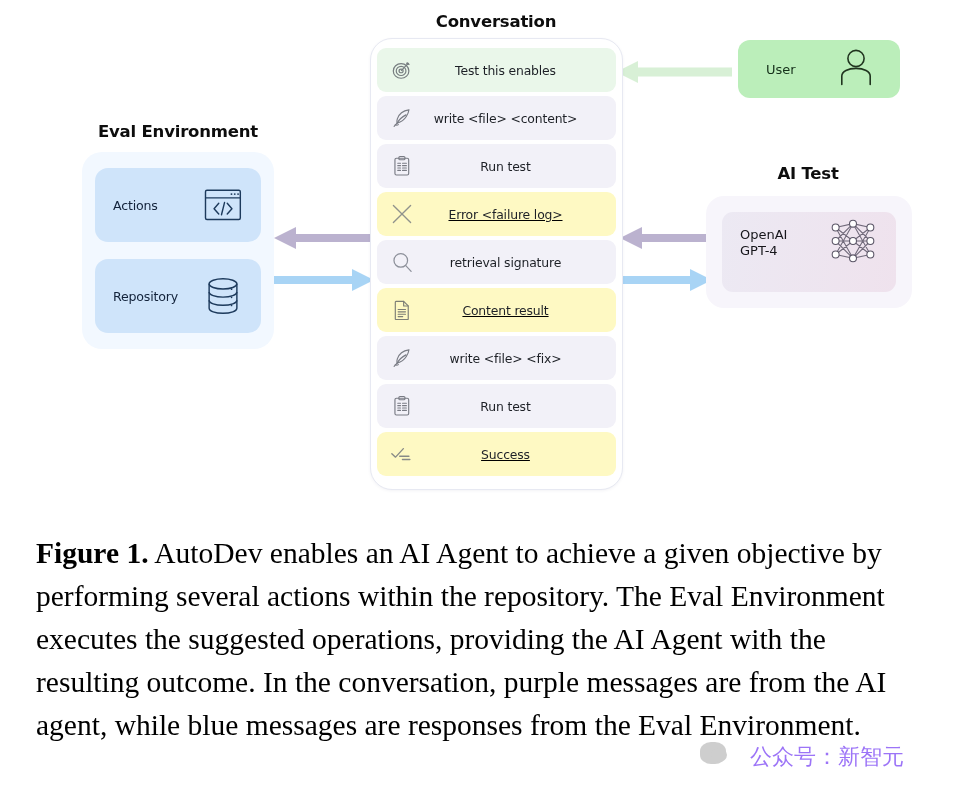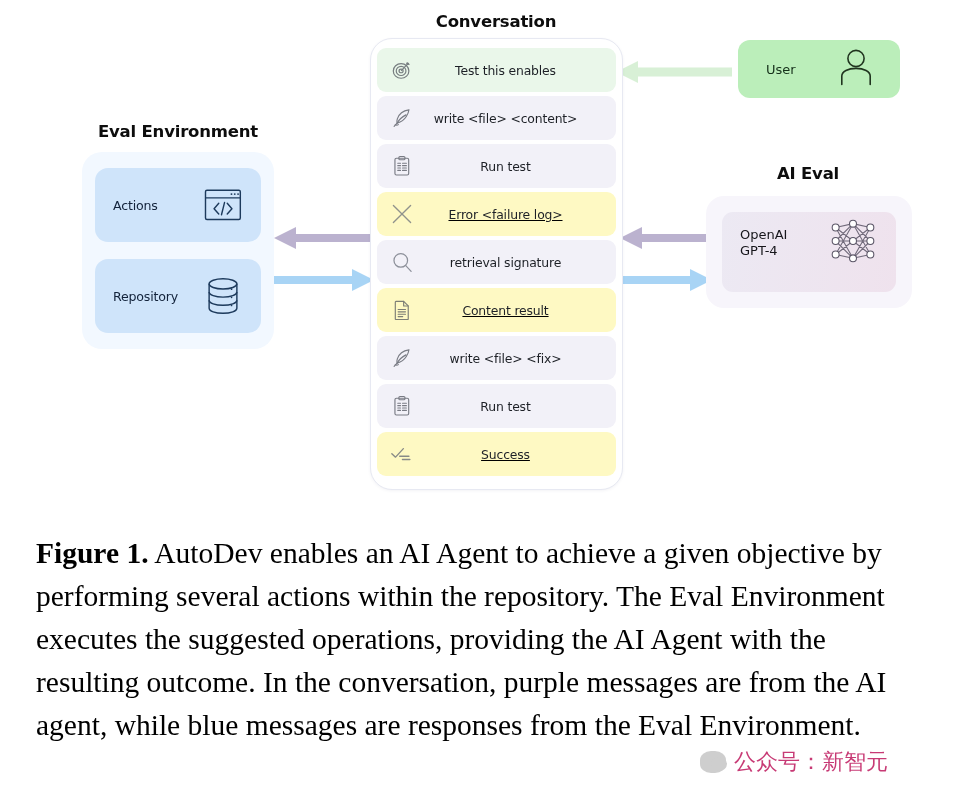--- a/index.html
+++ b/index.html
@@ -203,23 +203,22 @@
   }
   #caption .fignum { font-weight: 700; }
 
   #watermark {
     position: absolute;
     left: 700px;
     top: 742px;
     width: 258px;
     height: 40px;
     display: flex;
-    align-items: center;
-    gap: 8px;
-    color: #be185d;
+    gap: 24px;
+    color: #8b5cf6;
     font-size: 22px;
     font-family: "DejaVu Sans", sans-serif;
     opacity: .85;
     pointer-events: none;
     z-index: 1;
   }
   #watermark .wlogo {
     width: 26px; height: 22px;
     border-radius: 11px/9px;
     background: #c6c6c6;
@@ -408,21 +407,21 @@
   <div id="user-box">
     <span class="lbl">User</span>
     <span>
       <svg width="36" height="40" viewBox="0 0 36 40" fill="none" stroke="#20341f" stroke-width="1.6" stroke-linecap="round">
         <circle cx="18" cy="11.5" r="8.1"></circle>
         <path d="M3.8 37.5 V29 c0-4.6 6.3-7.6 14.2-7.6 s14.2 3 14.2 7.6 v8.5"></path>
       </svg>
     </span>
   </div>
 
-  <div class="sec-title" id="agent-title">AI Eval</div>
+  <div class="sec-title" id="agent-title">AI Test</div>
 
   <div id="agent-outer">
     <div id="agent-inner">
       <span class="lbl">OpenAI
 GPT-4</span>
       <span>
         <svg width="54" height="54" viewBox="0 0 56 56" fill="none" stroke="#5a5566" stroke-width="1.1">
           <g stroke-opacity=".85">
             <path d="M10 14 L28 10 L46 14 M10 14 L28 28 M10 14 L28 46 M10 28 L28 10 M10 28 L28 28 M10 28 L28 46 M10 42 L28 10 M10 42 L28 28 M10 42 L28 46
                      M28 10 L46 14 M28 10 L46 28 M28 10 L46 42 M28 28 L46 14 M28 28 L46 28 M28 28 L46 42 M28 46 L46 14 M28 46 L46 28 M28 46 L46 42"></path>

